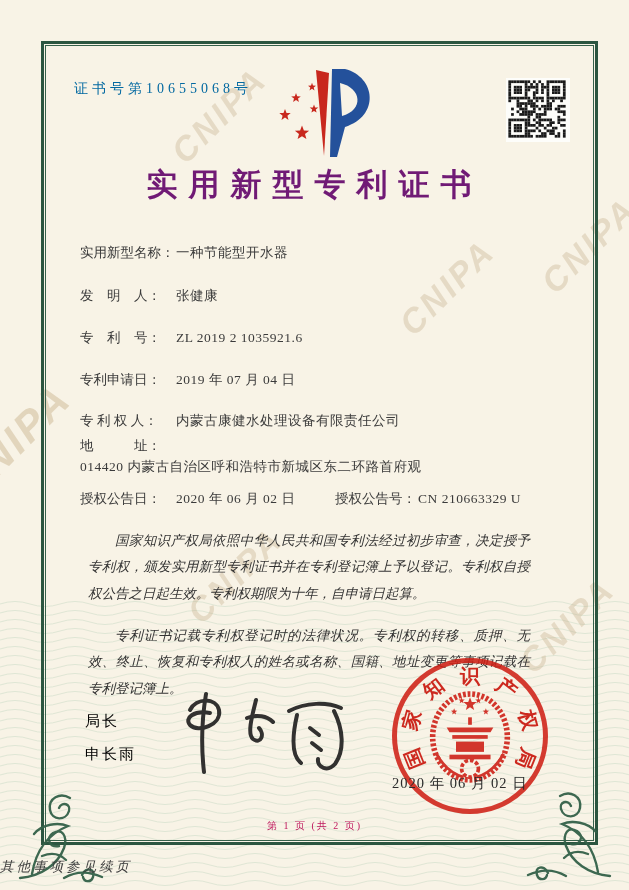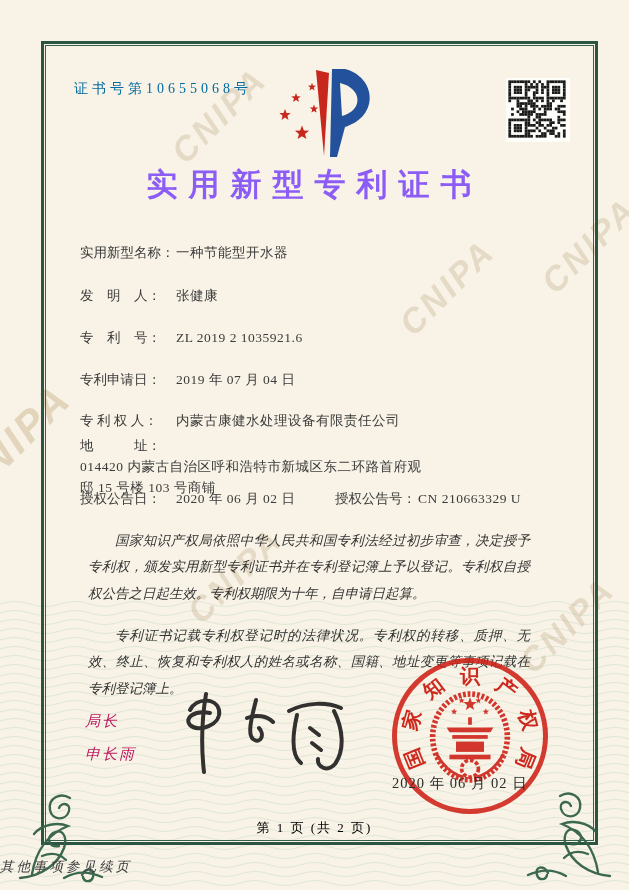--- a/index.html
+++ b/index.html
@@ -31,57 +31,57 @@
   .flourish{position:absolute;z-index:2;pointer-events:none;}
   
   .cert-no{
     position:absolute;left:74px;top:80px;z-index:3;
     font-size:14px;letter-spacing:4px;color:#0369a1;
   }
   .logo{position:absolute;left:252px;top:64px;z-index:3;}
   .qr{position:absolute;left:506px;top:78px;width:62px;height:62px;background:#fdfdfa;z-index:3;padding:1px;}
   .title{
     position:absolute;left:0;top:164px;width:100%;text-align:center;z-index:3;
-    font-size:31px;font-weight:bold;letter-spacing:11px;color:#8b5cf6;
+    font-size:31px;font-weight:bold;letter-spacing:11px;color:#701a75;
   }
   
   .row{position:absolute;left:80px;z-index:3;display:flex;font-size:13.5px;color:#3b3b3b;line-height:1.55;}
   .row .lab{flex:0 0 auto;width:96px;white-space:nowrap;}
   .row .val{white-space:nowrap;letter-spacing:.5px;}
   .row .val2lines{letter-spacing:.5px;}
   .pair2{position:absolute;left:255px;top:0;display:flex;white-space:nowrap;}
   .pair2 .lab2{margin-right:2px;}
   
   .paras{
     position:absolute;left:72px;top:512px;width:474px;z-index:3;
     font-size:13.5px;line-height:1.95;color:#333;text-align:justify;
     font-style:italic;
   }
   .paras p{margin:16px;text-indent:2em;}
   
-  .signer{position:absolute;left:85px;top:712px;z-index:3;font-size:15px;letter-spacing:2px;color:#be185d;font-style:italic;}
+  .signer{position:absolute;left:85px;top:712px;z-index:3;font-size:15px;letter-spacing:2px;color:#000000;}
   .signer div{margin-bottom:14px;}
   .sig-svg{position:absolute;left:168px;top:684px;z-index:3;}
   
   .seal{position:absolute;left:392px;top:658px;width:156px;height:156px;z-index:3;}
   .seal-ring{position:absolute;inset:0;border:5px solid rgba(206,32,22,.88);border-radius:50%;}
   #seal-arc span{
     position:absolute;left:50%;top:50%;
     font-size:20px;font-weight:bold;color:rgba(201,25,15,.93);
     font-family:"Liberation Serif","DejaVu Serif",serif;
   }
   .emblem{position:absolute;left:36px;top:28px;}
   .seal-date{
     position:absolute;left:392px;top:774px;width:168px;z-index:4;
     font-size:14.5px;letter-spacing:1px;color:#2b2b2b;white-space:nowrap;
   }
   
   .page-num{
     position:absolute;left:0;top:819px;width:100%;text-align:center;z-index:3;
-    font-size:13px;letter-spacing:2px;color:#000000;
+    font-size:10px;letter-spacing:2px;color:#be185d;
   }
   .cont-note{
     position:absolute;left:0;top:858px;width:100%;text-align:left;z-index:3;
     font-size:13.5px;letter-spacing:3px;color:#3d3d3d;font-style:italic;
   }
 </style>
 </head>
 <body>
 
 <div class="page">
@@ -434,21 +434,20 @@
     <span class="val">2019 年 07 月 04 日</span>
   </div>
   <div class="row" style="top:411px;">
     <span class="lab">专 利 权 人：</span>
     <span class="val">内蒙古康健水处理设备有限责任公司</span>
   </div>
   <div class="row" style="top:436px;flex-direction:column;">
     <span class="lab">地　　　址：</span>
     <span class="val2lines">
       <div>014420 内蒙古自治区呼和浩特市新城区东二环路首府观</div>
-      <div>邸 15 号楼 103 号商铺</div>
     </span>
   </div>
   <div class="row" style="top:489px;width:470px;">
     <span class="lab">授权公告日：</span>
     <span class="val">2020 年 06 月 02 日</span>
     <span class="pair2">
       <span class="lab2">授权公告号：</span>
       <span class="val">CN 210663329 U</span>
     </span>
   </div>

